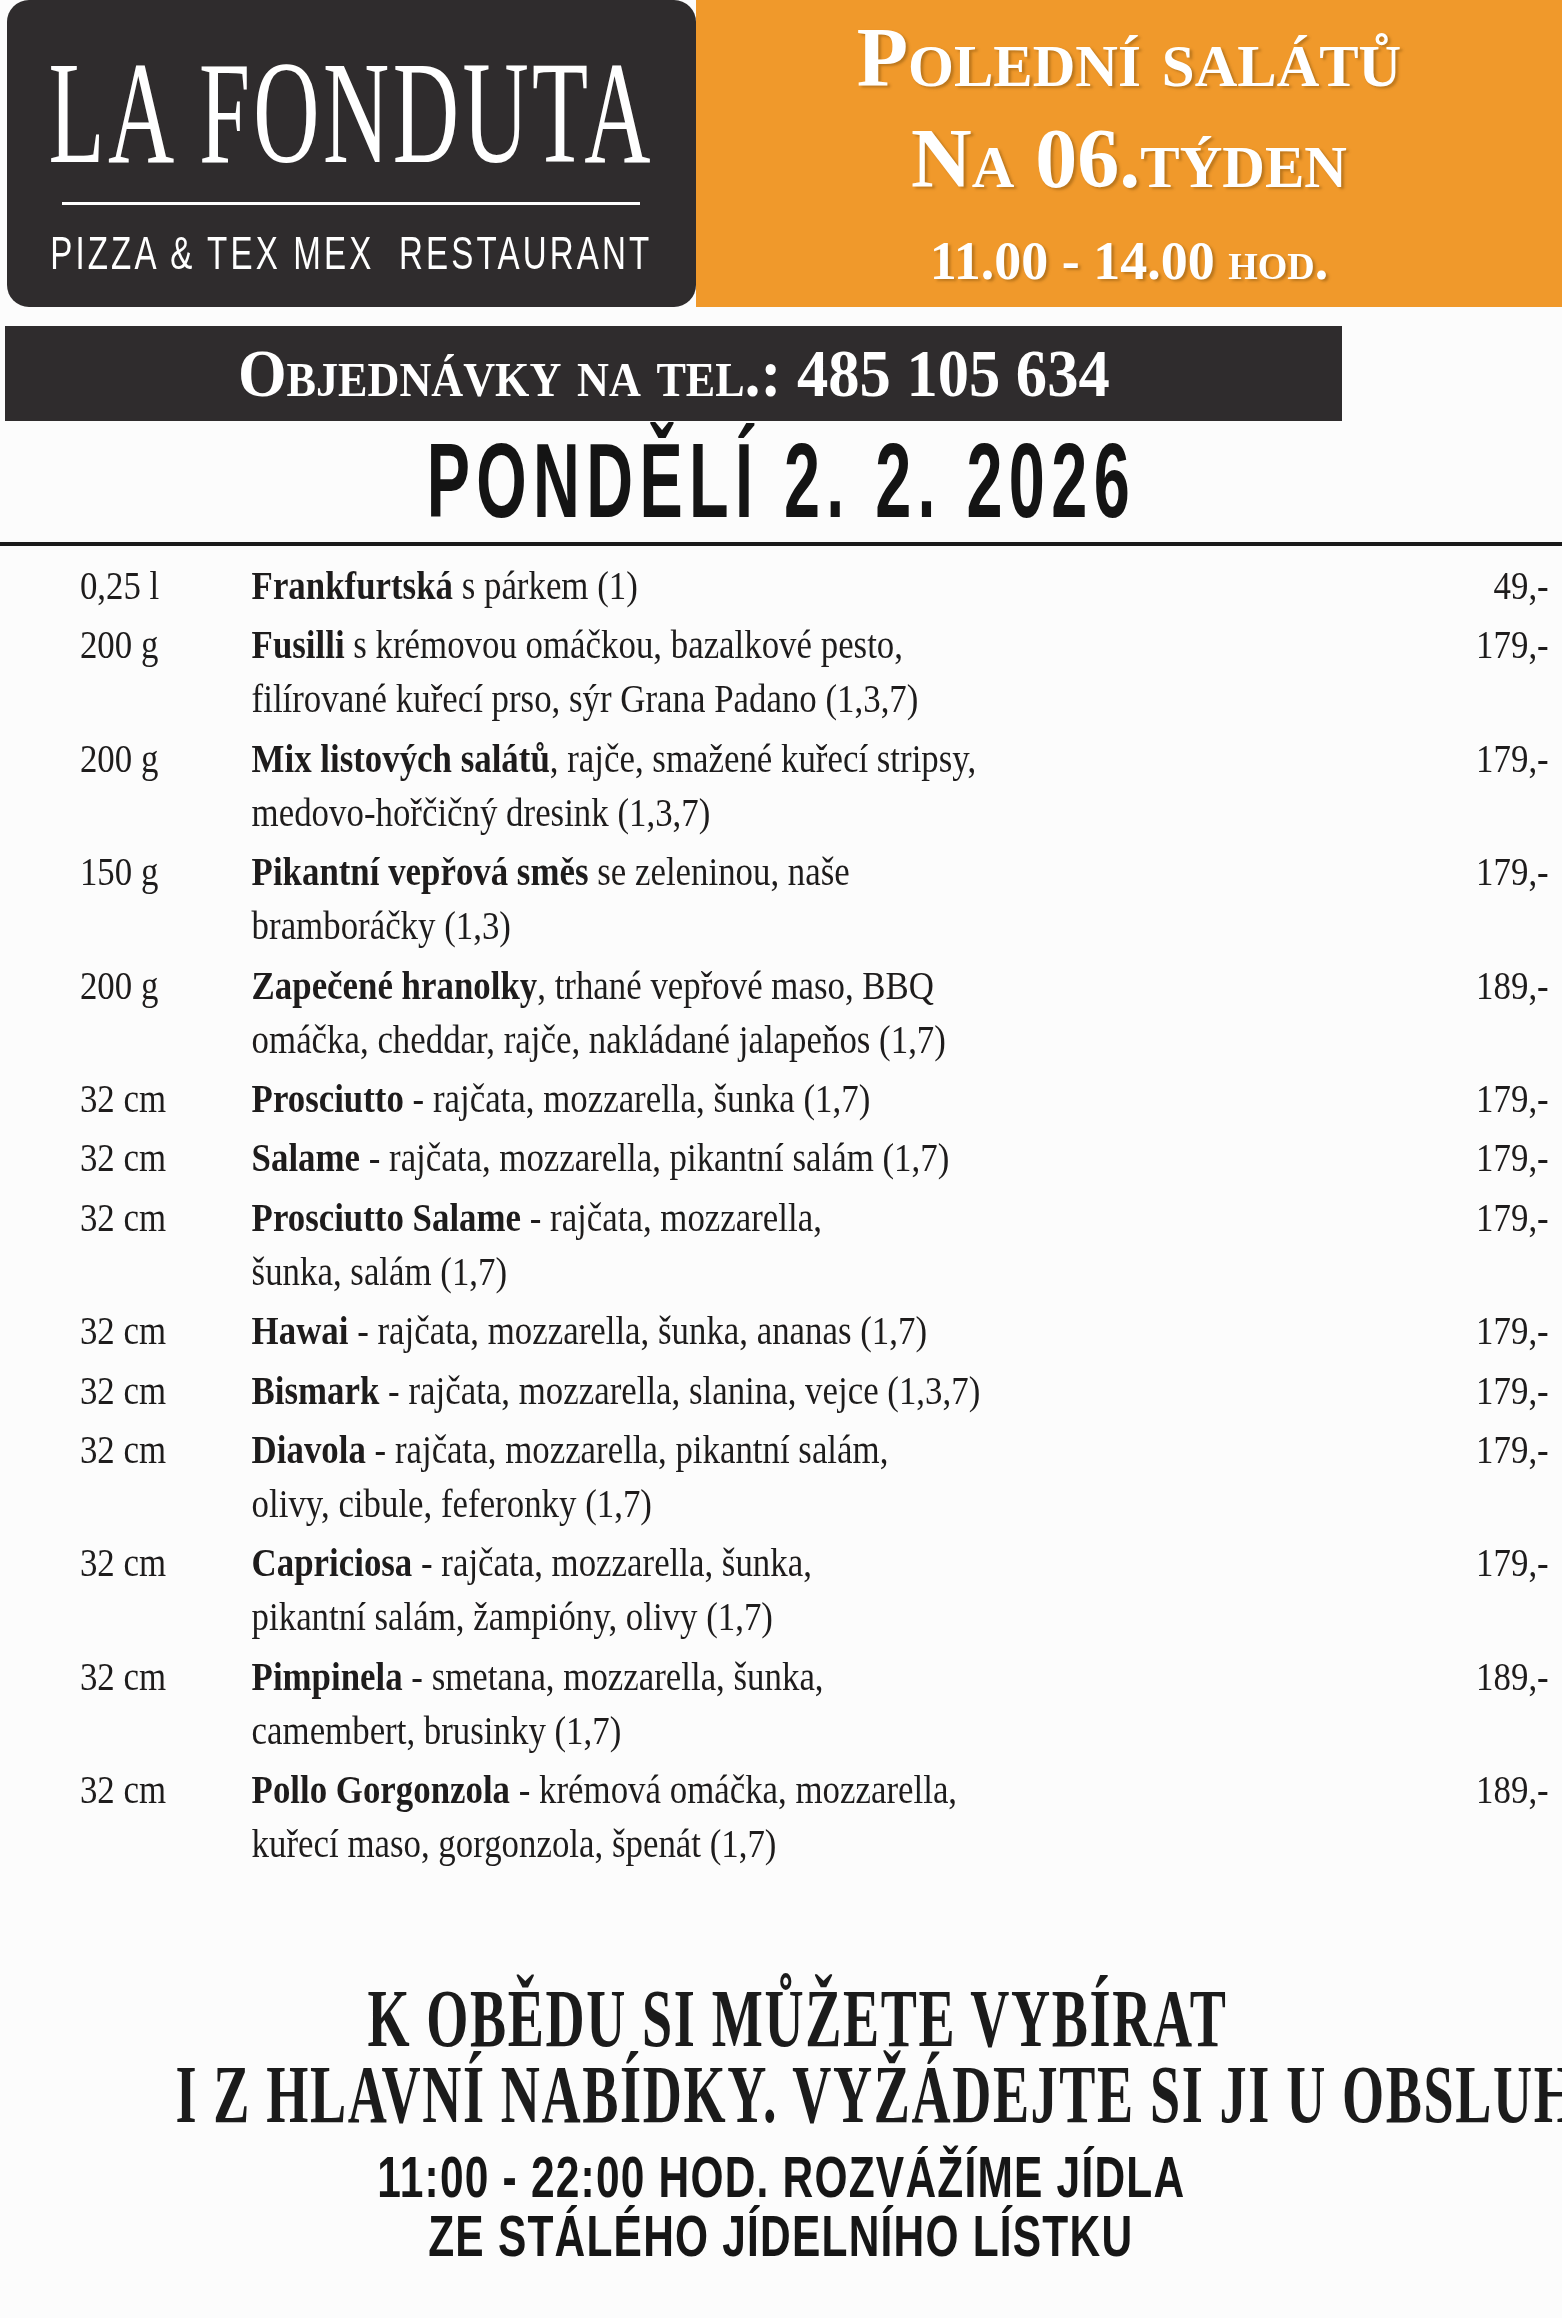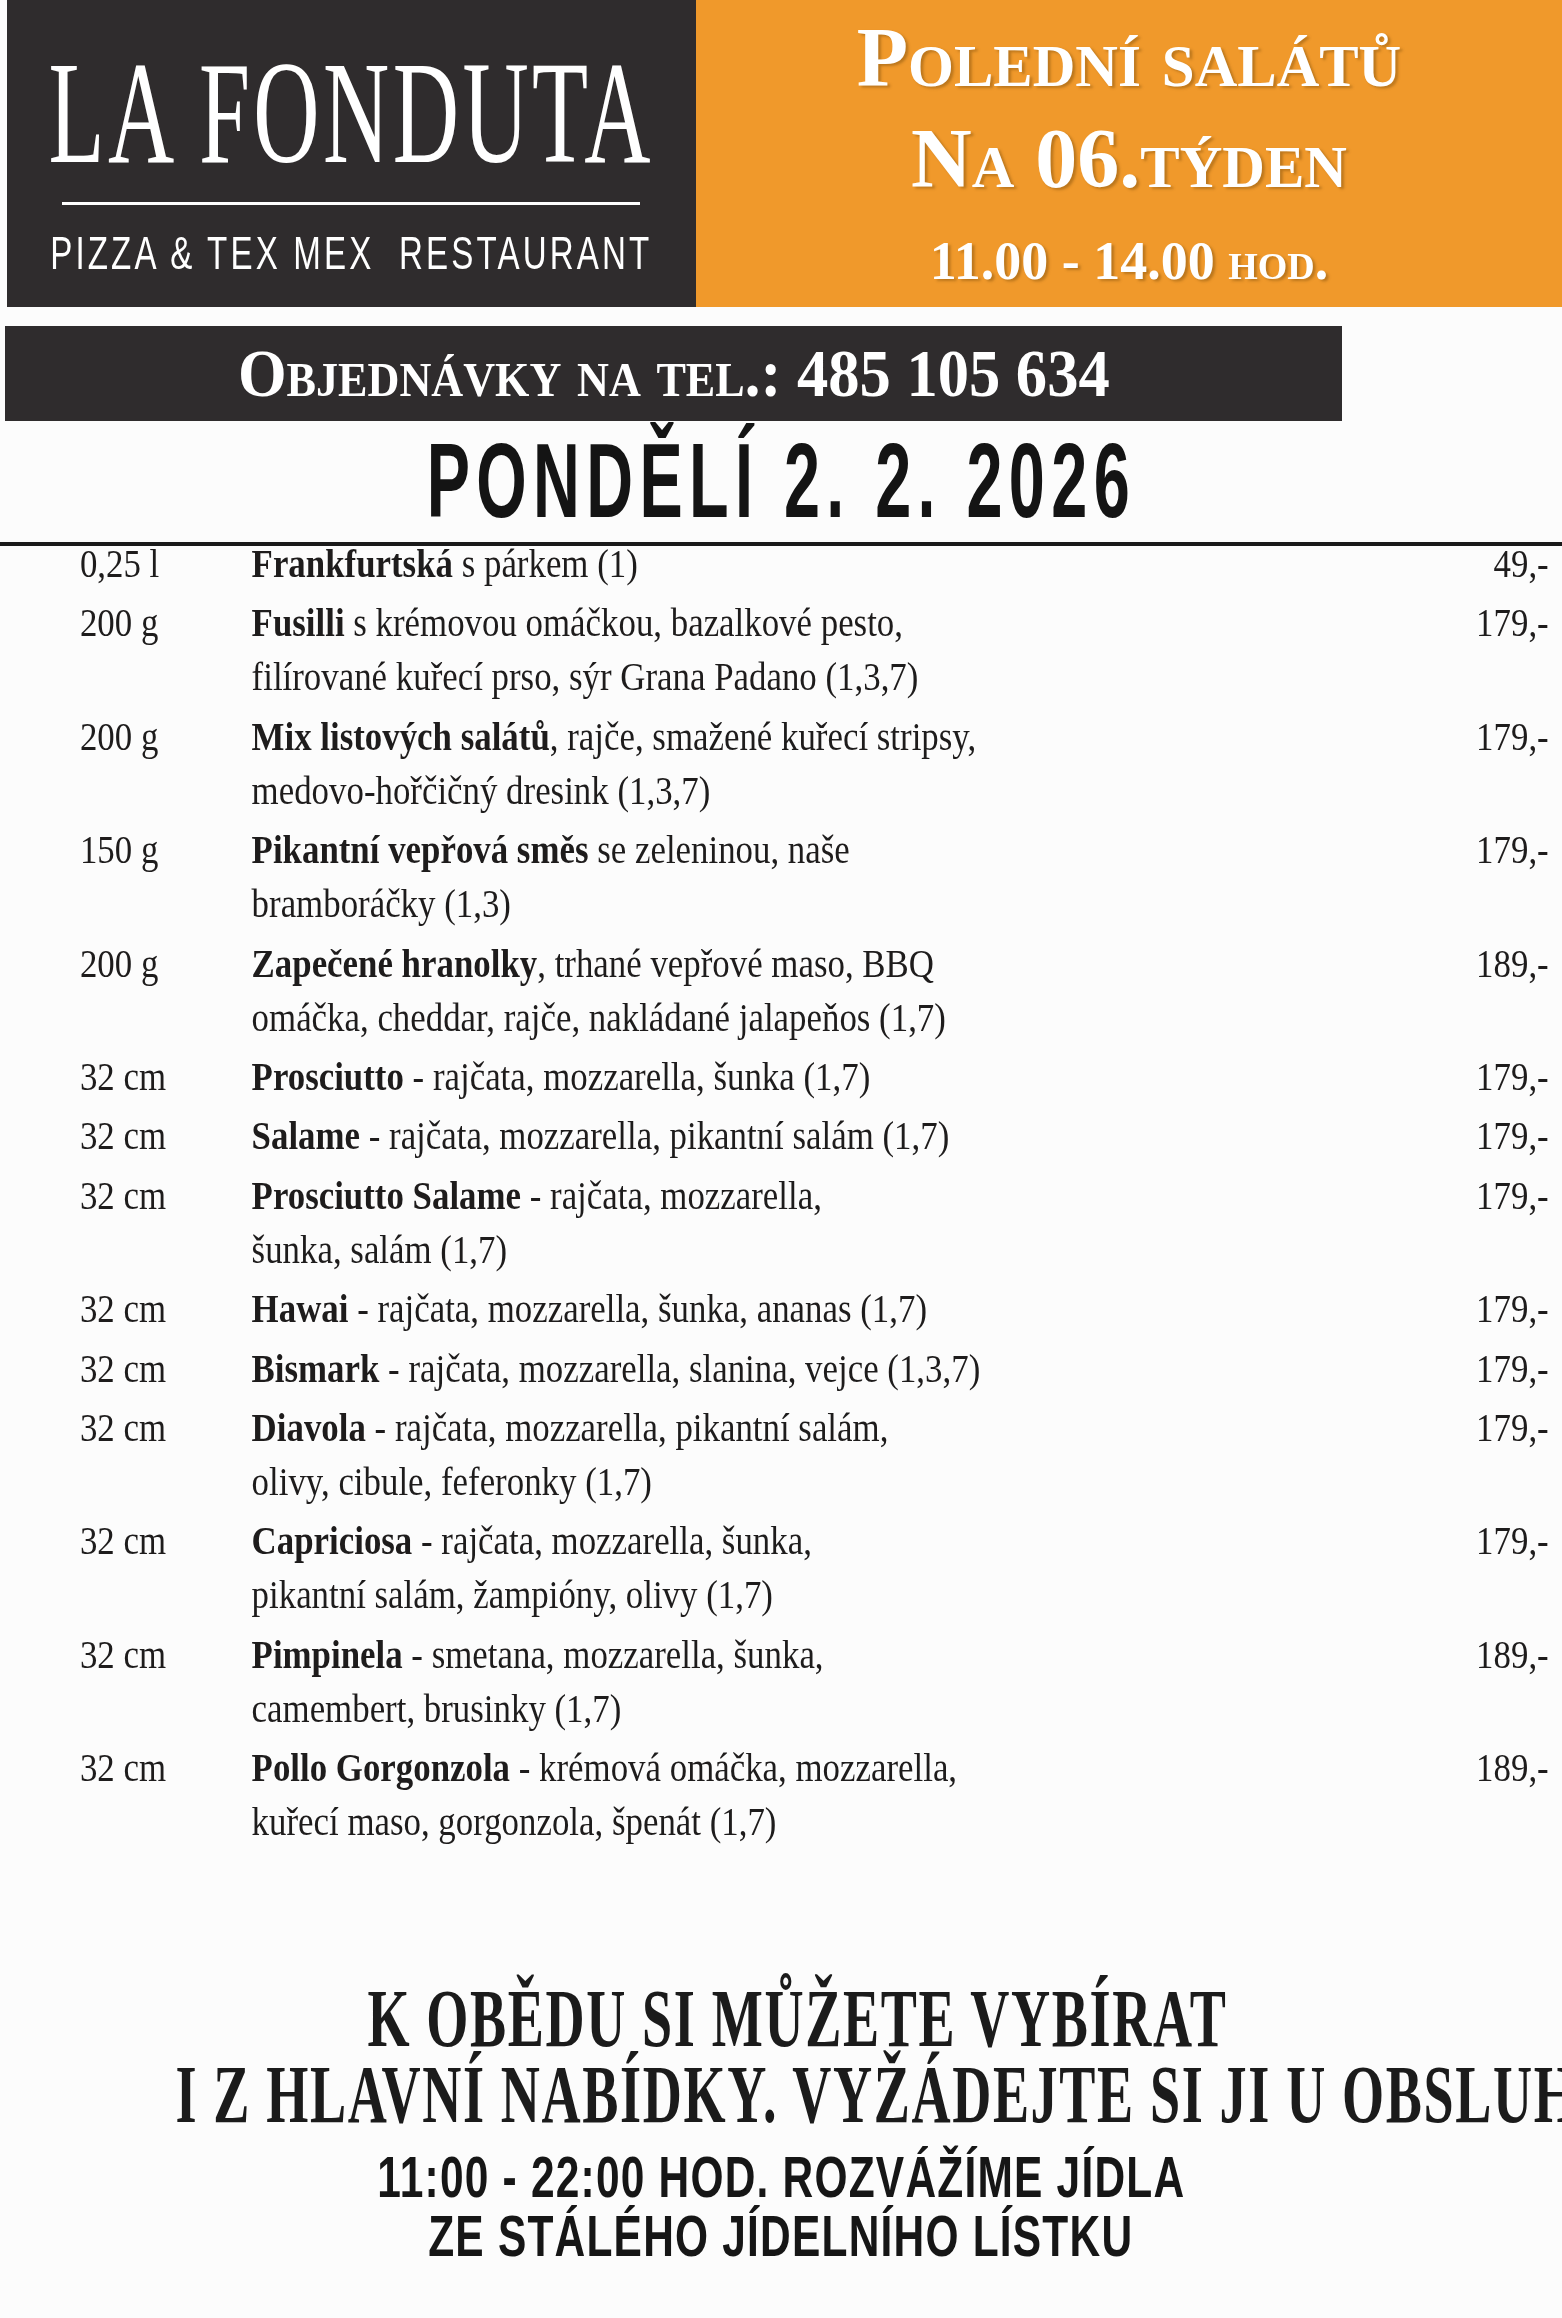--- a/index.html
+++ b/index.html
@@ -1,21 +1,21 @@
 <!DOCTYPE html>
 <html style="--dark: #2F2C2D; --orange: #F0992B; --text: #1E1C1C;font-size:10.8px"><head>
 <meta charset="utf-8">
 <style>
   html,body{margin:0;padding:0;background:#e8e8e8;}
   .page{position:relative;width:1562px;height:2319px;background:#FCFCFC;overflow:hidden;
         font-family:"Liberation Serif",serif;}
 
   
   .logo-box{position:absolute;left:6.8px;top:0;width:689px;height:307px;background:var(--dark,#2F2C2D);
-            display:flex;flex-direction:column;align-items:center;justify-content:center;}
+            display:flex;flex-direction:column;align-items:center;justify-content:center;border-radius:22px;}
   .logo-title{font-family:"Liberation Serif",serif;font-weight:400;font-size:108px;line-height:159px;
               color:#fff;letter-spacing:4px;transform:scale(0.85,1.35);white-space:nowrap;}
   .logo-underline{width:578px;height:2.7px;background:#fff;margin-top:9.5px;}
   .logo-tagline{font-family:"Liberation Sans",sans-serif;font-weight:400;font-size:36px;color:#fff;
               letter-spacing:3.4px;transform:scale(0.92,1.3);margin-top:27px;white-space:pre;}
 
   .promo-box{position:absolute;left:696px;top:0;right:0;height:307px;background:var(--orange,#F0992B);
              display:flex;flex-direction:column;align-items:center;justify-content:center;color:#fff;}
   .promo-title,.promo-week{font-family:"Liberation Serif",serif;font-weight:700;font-size:84px;line-height:101px;
              font-variant:small-caps;white-space:nowrap;text-shadow:2.7px 2px 2.7px rgba(90,55,0,0.35);}
@@ -28,21 +28,21 @@
   .order-text{font-family:"Liberation Serif",serif;font-weight:700;font-size:68px;font-variant:small-caps;
               color:#fff;display:inline-block;transform:scaleX(0.92);white-space:nowrap;}
 
   
   .day-title{position:absolute;top:424px;left:0;width:1562px;height:119px;text-align:center;}
   .day-title-inner{display:inline-block;font-family:"Liberation Sans",sans-serif;font-weight:700;font-size:81px;
               line-height:115px;letter-spacing:8px;transform:scale(0.8,1.3);white-space:nowrap;color:#141414;}
   .rule{position:absolute;top:542px;left:0;width:1562px;height:4px;background:#1a1a1a;}
 
   
-  .menu{position:absolute;top:536px;left:0;width:1532px;}
+  .menu{position:absolute;top:558px;left:0;width:1532px;}
   .squeeze{width:1838px;transform:scaleX(0.85);transform-origin:0 0;box-sizing:border-box;
            padding:0 16px 0 94px;font-size:41px;line-height:54px;color:#1E1C1C;}
   .row{display:flex;align-items:flex-start;margin-bottom:5.4px;}
   .qty{flex:0 0 202px;}
   .desc{flex:1;min-width:0;}
   .name{font-weight:700;}
   .cont{display:block;}
   .price{flex:0 0 169px;text-align:right;}
 
   

